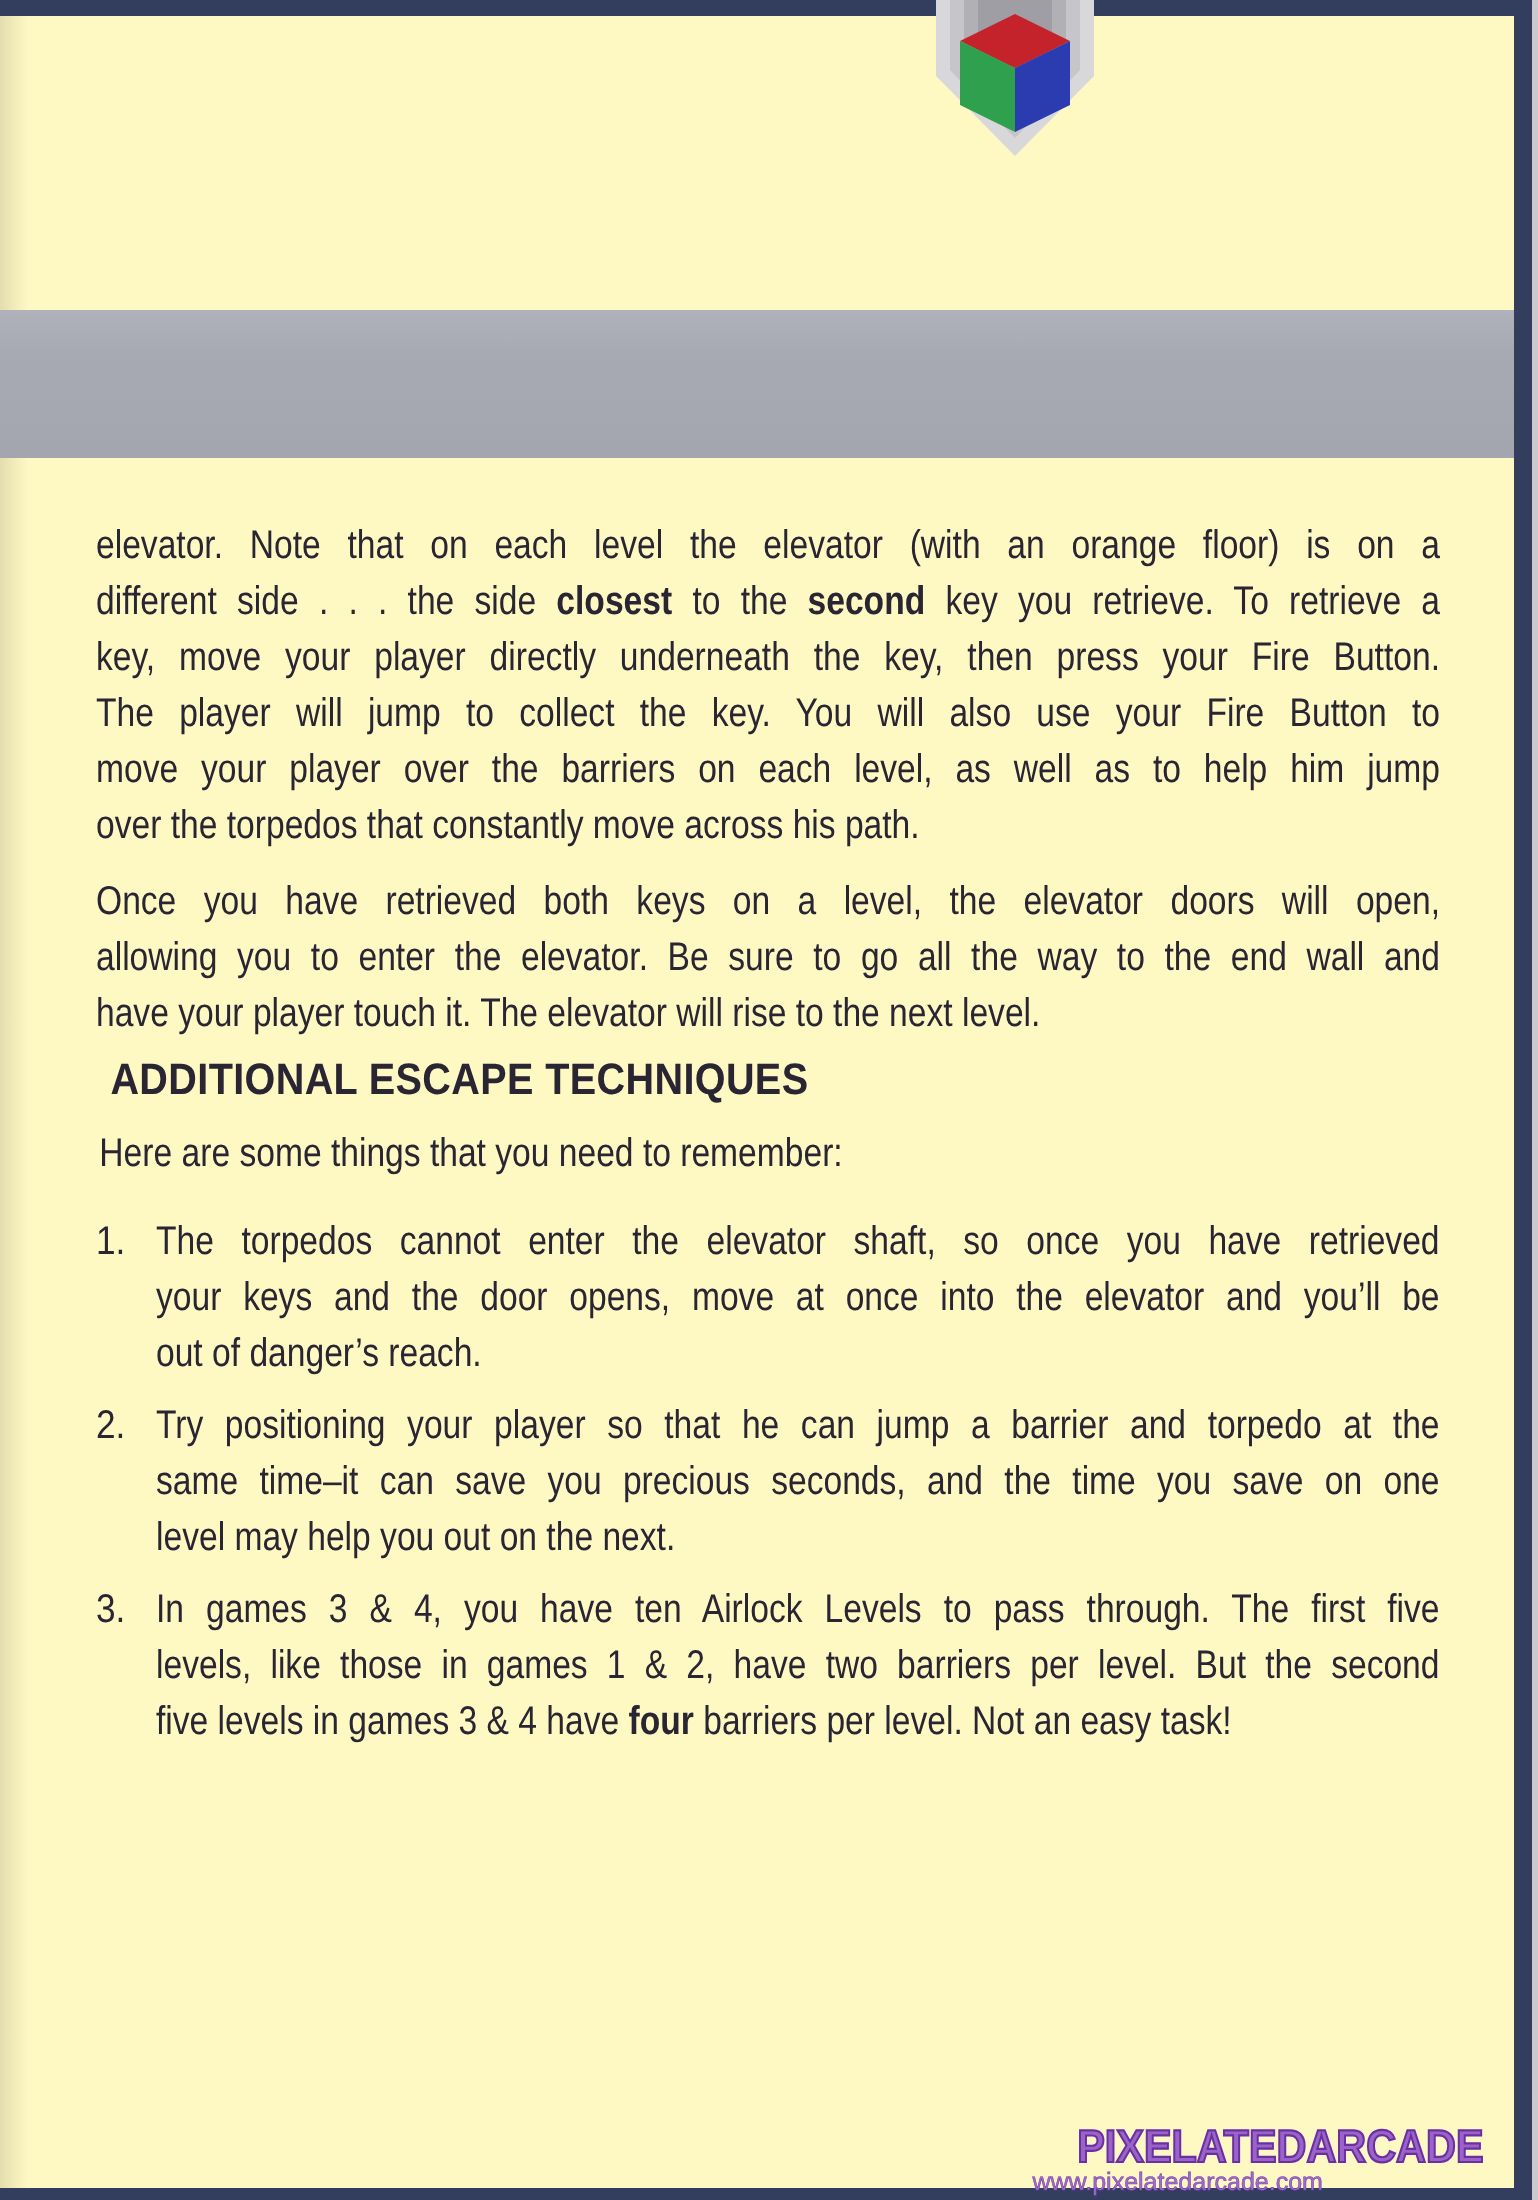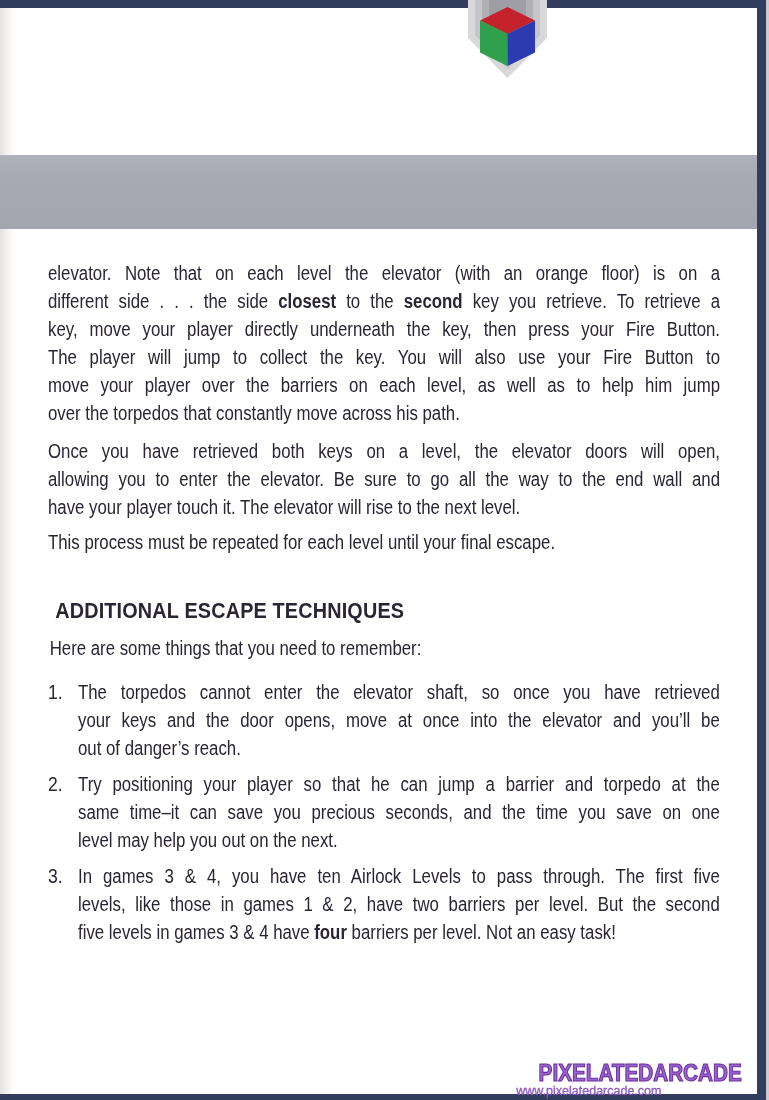--- a/index.html
+++ b/index.html
@@ -1,18 +1,18 @@
 <!DOCTYPE html>
 <html><head>
 <meta charset="utf-8">
 <style>
   html,body { margin:0; padding:0; background:#888; }
   #page {
     position:relative; width:769px; height:1100px;
-    background:#ffffff; overflow:hidden;
+    background:#fef9c3; overflow:hidden;
     font-family:"Liberation Sans","DejaVu Sans",sans-serif;
     color:#2a2532;
   }
   .bar-top    { position:absolute; left:0; top:0; width:100%; height:8px; background:#333d5e; z-index:2; }
   .bar-bottom { position:absolute; left:0; top:1094px; width:100%; height:6px; background:#333d5e; z-index:2; }
   .bar-right  { position:absolute; top:0; right:3px; width:9px; height:100%; background:#333d5e; z-index:2; }
   .edge-right { position:absolute; top:0; right:0; width:3px; height:100%; background:#c9c9ce; z-index:2; }
   .shadow-left{ position:absolute; left:0; top:0; width:14px; height:100%;
                 background:linear-gradient(90deg,rgba(90,80,70,.16),rgba(90,80,70,0)); z-index:1; }
   .band { position:absolute; left:0; top:155px; width:100%; height:74px;
@@ -85,23 +85,20 @@
       <div class="line last">over the torpedos that constantly move across his path.</div>
     </div>
 
 
     <div class="para p3">
       <div class="line">Once you have retrieved both keys on a level, the elevator doors will open,</div>
       <div class="line">allowing you to enter the elevator. Be sure to go all the way to the end wall and</div>
       <div class="line last">have your player touch it. The elevator will rise to the next level.</div>
     </div>
 
-    <div class="para p4">
-      <div class="line last">This process must be repeated for each level until your final escape.</div>
-    </div>
 
     <div class="heading">ADDITIONAL ESCAPE TECHNIQUES</div>
 
     <div class="intro">Here are some things that you need to remember:</div>
 
     <div class="list-item">
       <div class="li-num">1.</div>
       <div class="li-lines">
         <div class="line">The torpedos cannot enter the elevator shaft, so once you have retrieved</div>
         <div class="line">your keys and the door opens, move at once into the elevator and you’ll be</div>

